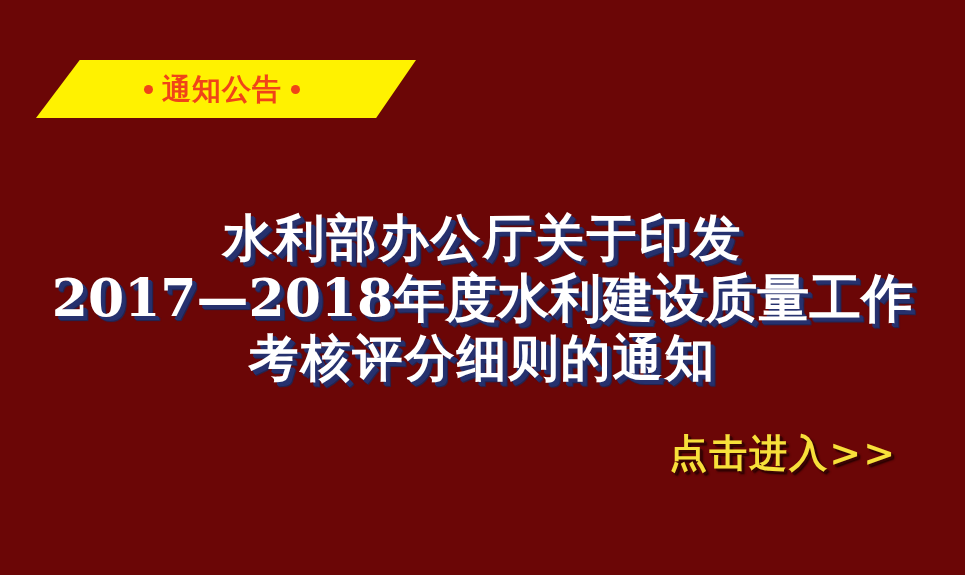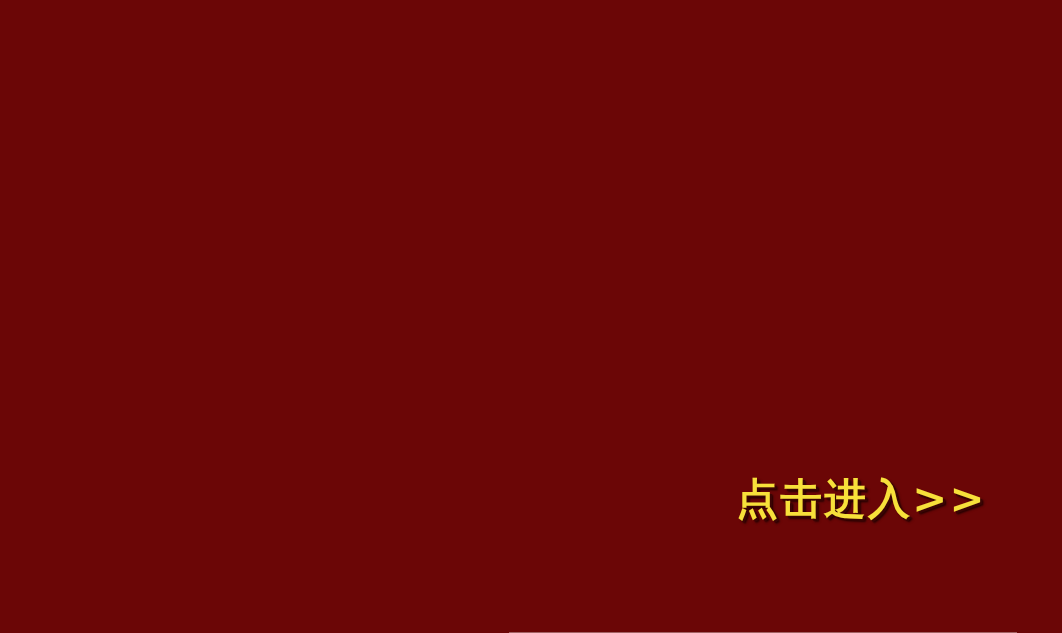--- a/index.html
+++ b/index.html
@@ -107,17 +107,29 @@
     text-shadow:
        2px 2px 0 #3a0404,
        3px 3px 2px #200000;
   }
 </style>
 </head>
 <body>
 
 <div id="poster">
 
+  <div class="banner">
+    <div class="banner-inner">
+      <span class="banner-dot"></span>
+      <span class="banner-text">通知公告</span>
+      <span class="banner-dot"></span>
+    </div>
+  </div>
 
+  <div class="title-block">
+    <div class="title-line line-1">水利部办公厅关于印发</div>
+    <div class="title-line line-2">2017—2018年度水利建设质量工作</div>
+    <div class="title-line line-3">考核评分细则的通知</div>
+  </div>
 
   <div class="enter-link">点击进入&gt;&gt;</div>
 
 </div>
 
 </body></html>

